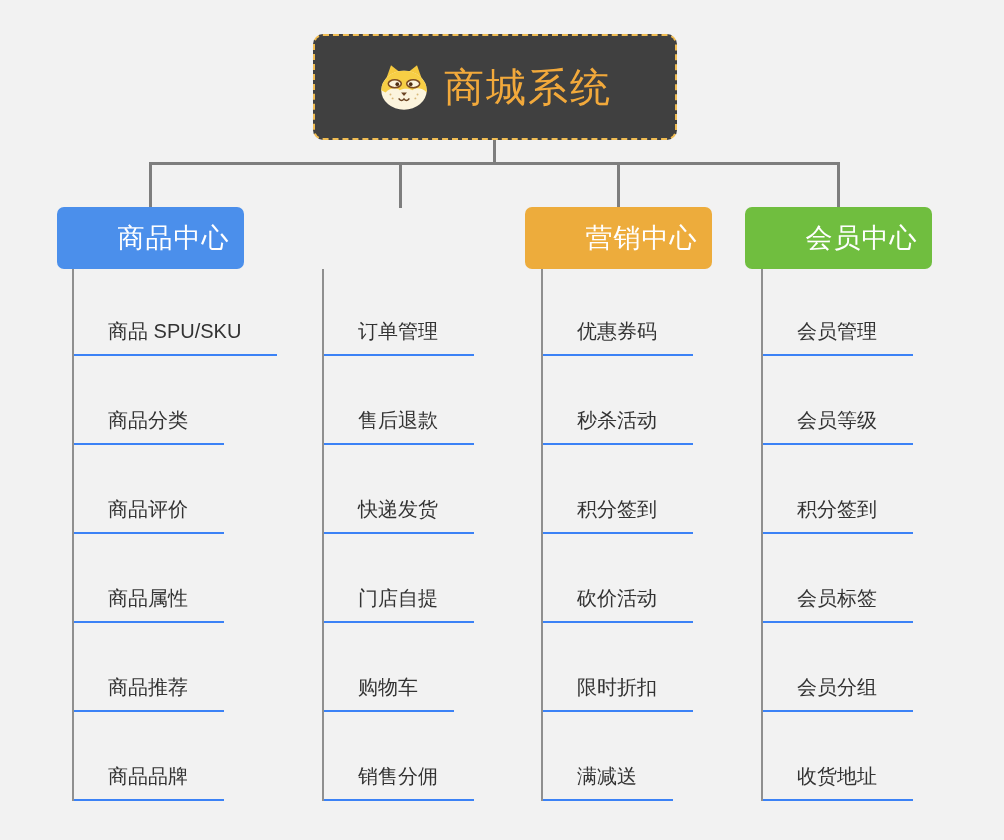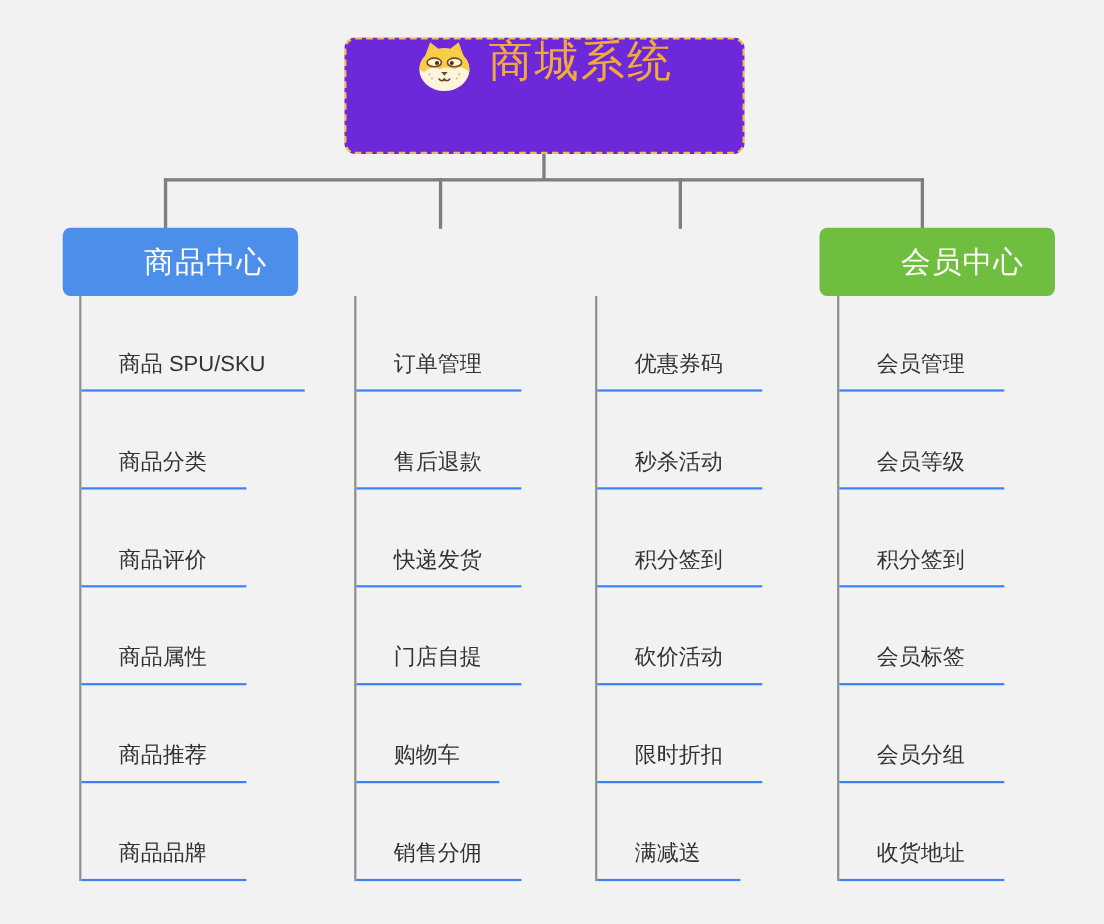--- a/index.html
+++ b/index.html
@@ -13,37 +13,37 @@
 
   
   .line { position: absolute; background: #7e7e7e; }
   .line.v { width: 3px; }
   .line.h { height: 3px; }
 
   
   .root-node {
     position: absolute; left: 313px; top: 34px;
     width: 364px; height: 106px;
-    background: #6d28d9;
+    background: #404040;
     border: 2px dashed #f0bc52;
     border-radius: 10px;
     box-sizing: border-box;
-    display: flex; justify-content: center;
+    display: flex; align-items: center; justify-content: center;
     gap: 14px;
     cursor: default;
   }
   .root-title {
     font-size: 40px; font-weight: 500; letter-spacing: 2px;
     line-height: 1;
   }
 
   
   .branch-box {
     position: absolute; top: 207px;
-    width: 214px; height: 62px;
+    width: 187px; height: 62px;
     border-radius: 7px;
     color: #ffffff;
     font-size: 27px; font-weight: 500; letter-spacing: 1px;
     display: flex; align-items: center; justify-content: center;
     box-sizing: border-box;
     padding-left: 46px;
   }
 
   
   .col {
@@ -101,20 +101,21 @@
 
       <circle cx="11.5" cy="29" r="0.9" fill="#d9b87a"></circle>
       <circle cx="13.5" cy="32.5" r="0.9" fill="#d9b87a"></circle>
       <circle cx="36.5" cy="29" r="0.9" fill="#d9b87a"></circle>
       <circle cx="34.5" cy="32.5" r="0.9" fill="#d9b87a"></circle>
     </svg>
     <span class="root-title" style="color: rgb(242, 169, 59);">商城系统</span>
   </div>
 
   <div class="branch-box" style="left: 57px; background: rgb(75, 143, 235);">商品中心</div>
+  <div class="branch-box" style="left: 525px; background: rgb(237, 172, 60);">营销中心</div>
   <div class="branch-box" style="left: 745px; background: rgb(112, 190, 63);">会员中心</div>
 
   <div class="col" style="left:72px;">
     <div class="leaf">商品 SPU/SKU</div>
     <div class="leaf">商品分类</div>
     <div class="leaf">商品评价</div>
     <div class="leaf">商品属性</div>
     <div class="leaf">商品推荐</div>
     <div class="leaf">商品品牌</div>
   </div>

